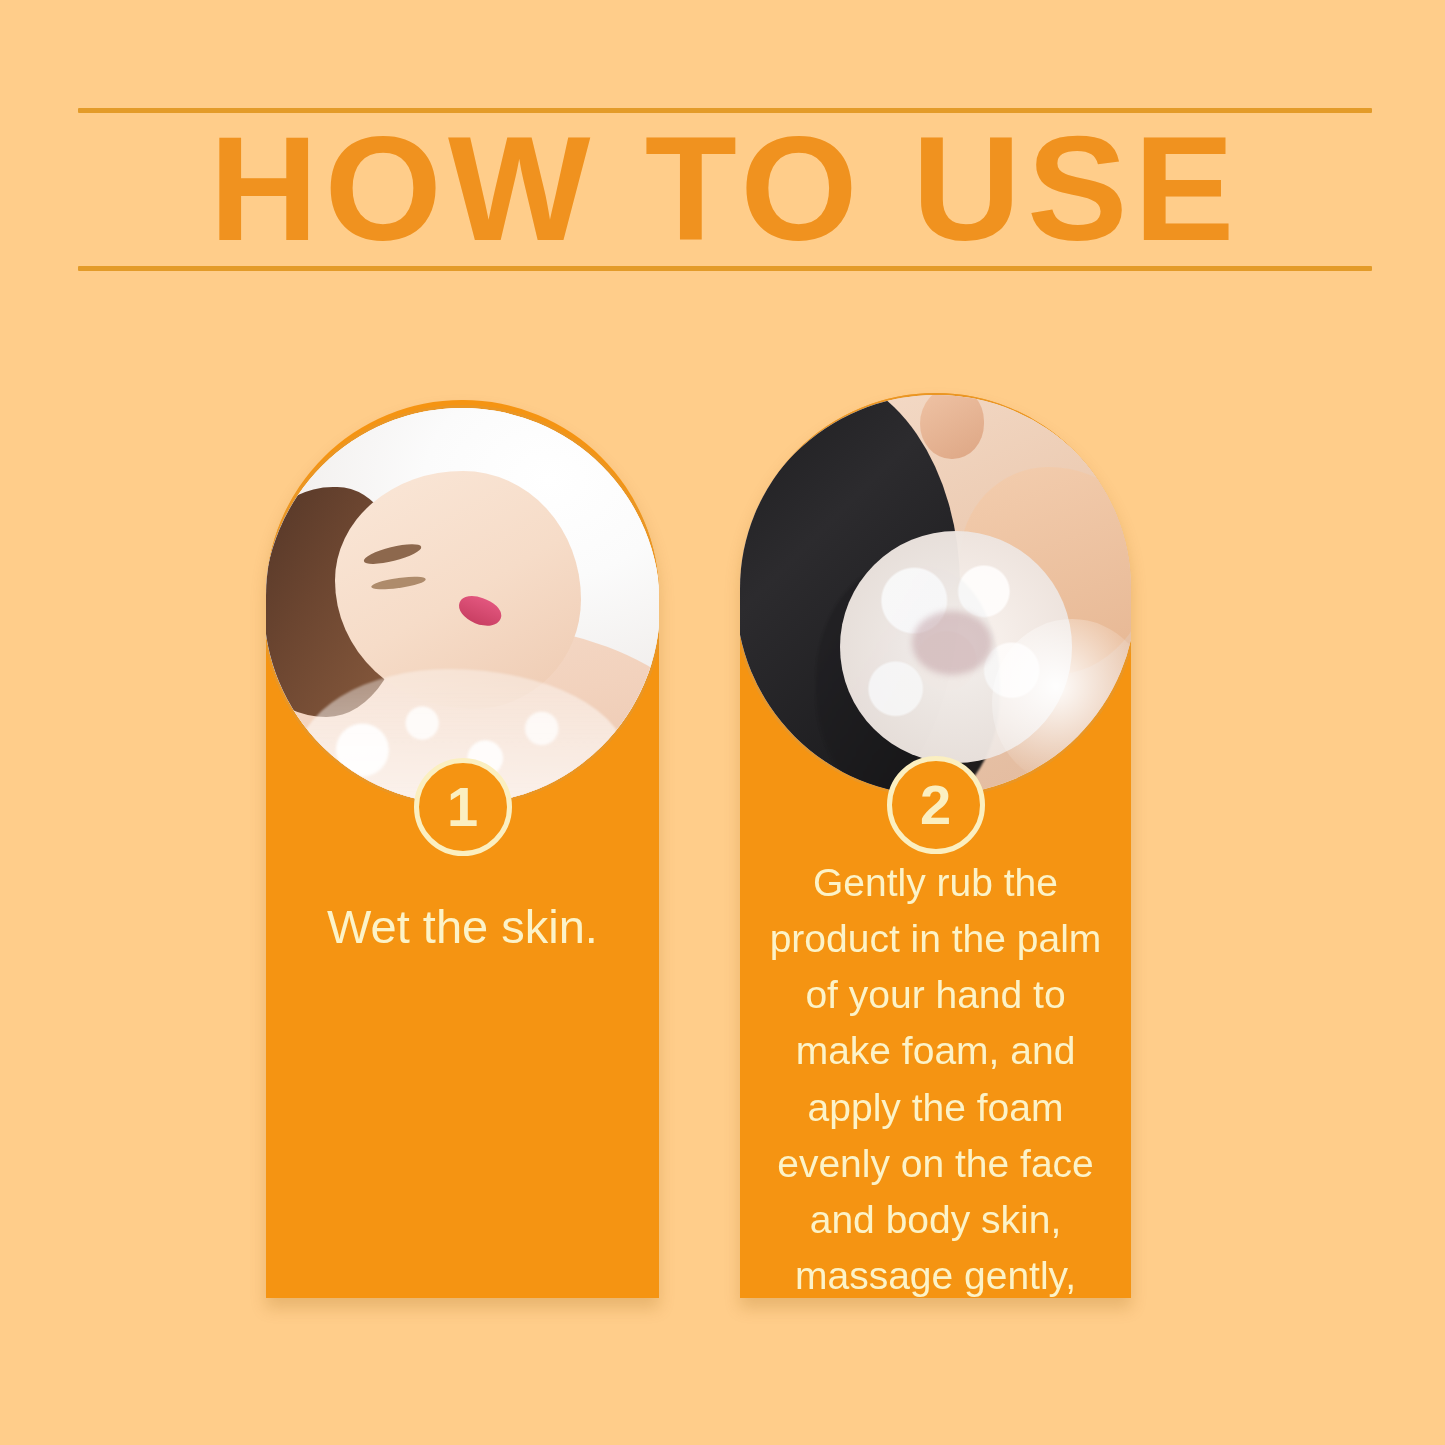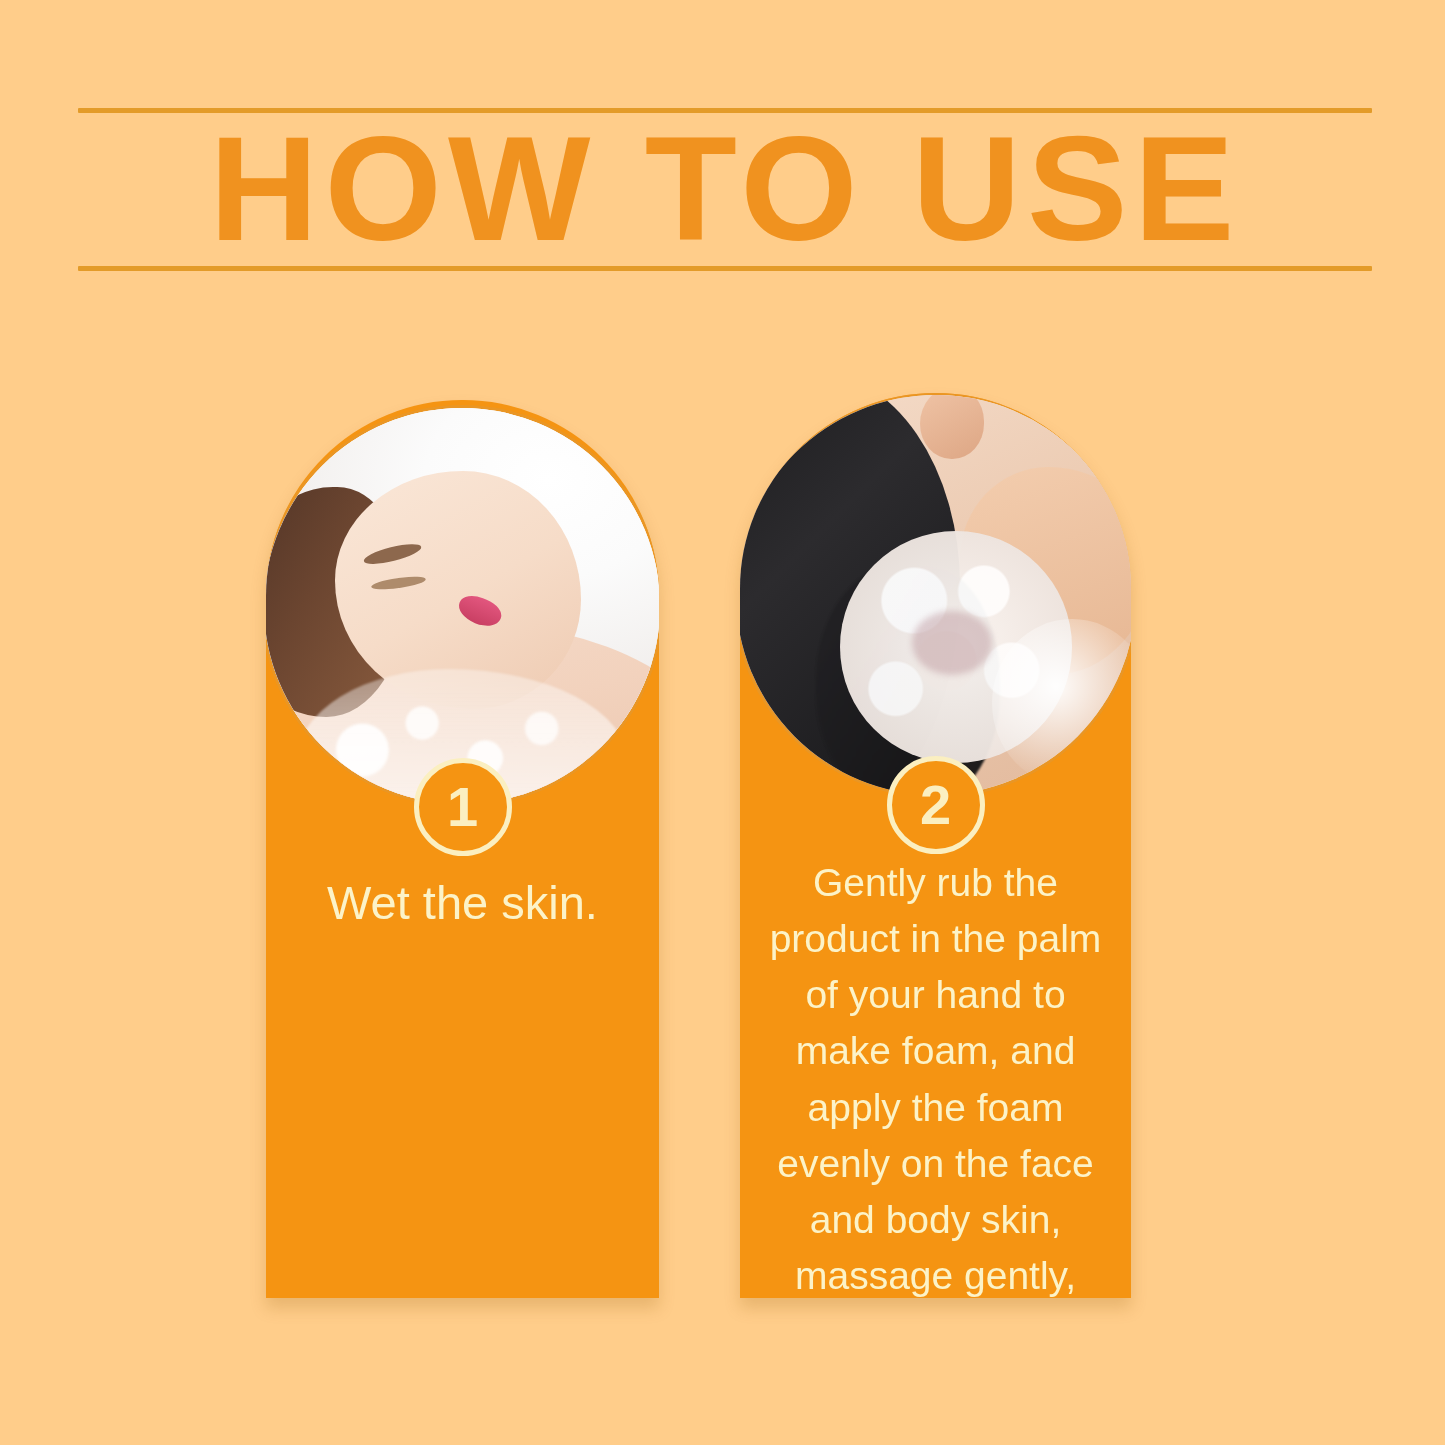--- a/index.html
+++ b/index.html
@@ -294,21 +294,21 @@
     position: absolute;
     left: 0;
     width: 100%;
     box-sizing: border-box;
     color: #FCF3C8;
     text-align: center;
     font-family: "Liberation Sans", sans-serif;
     font-weight: 400;
   }
   #step-text-1 {
-    top: 472px;
+    top: 496px;
     padding: 0 22px;
     font-size: 47px;
     line-height: 1.3;
   }
   #step-text-2 {
     top: 462px;
     padding: 0 28px;
     font-size: 39px;
     line-height: 1.44;
   }

